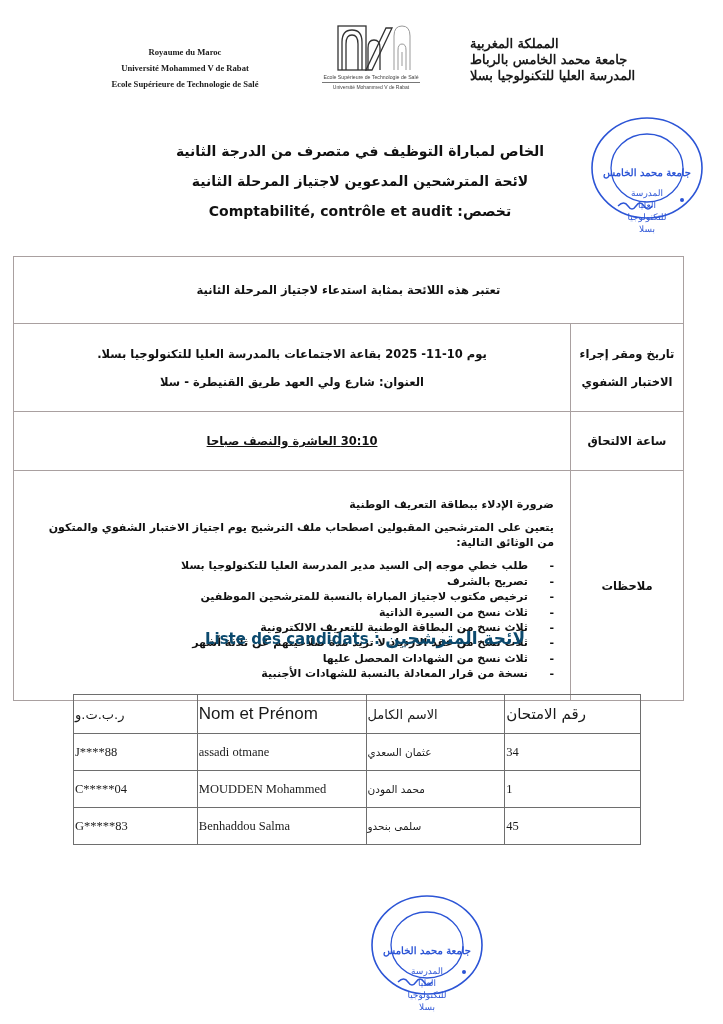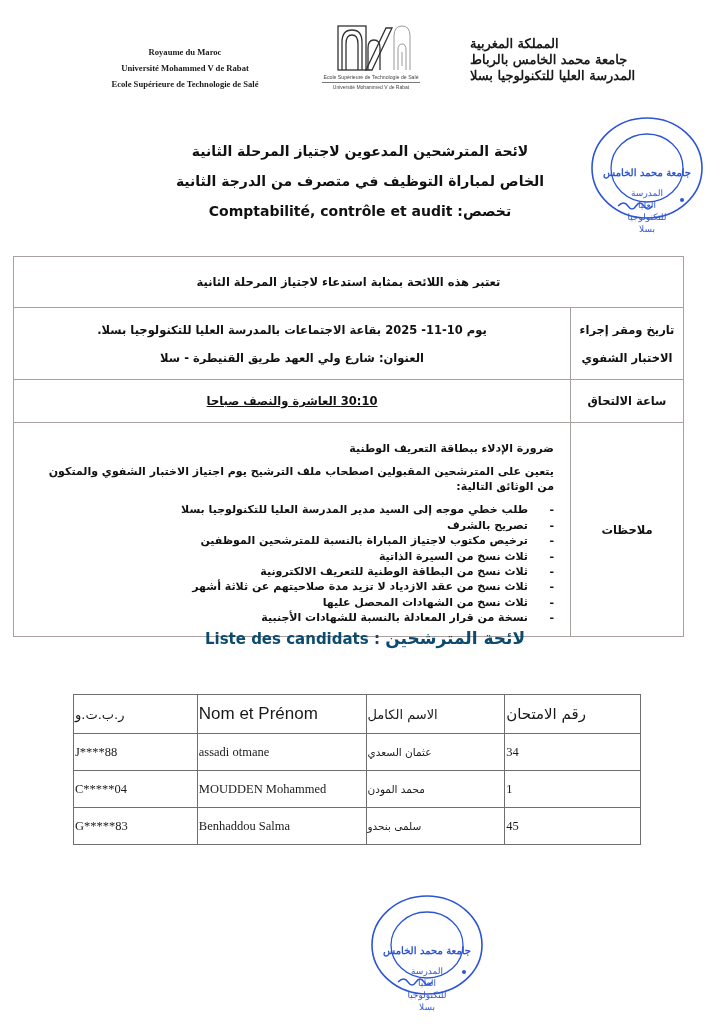--- a/index.html
+++ b/index.html
@@ -20,21 +20,21 @@
   .stamp { width: 118px; height: 108px; }
   .stamp-text { position: absolute; left: 0; width: 100%; text-align: center; direction: rtl; font-family: "DejaVu Serif", serif; color: #2c55d6; font-size: 9px; line-height: 12px; margin-top: 47px; }
 
   
   .title-block { left: 150px; top: 136px; width: 420px; text-align: center; direction: rtl; font-family: "DejaVu Sans", sans-serif; font-weight: bold; font-size: 14px; line-height: 30px; color: #111; }
   .title-specialty { direction: rtl; }
   .title-specialty .lat { direction: ltr; unicode-bidi: embed; }
 
   
   .info-table { left: 13px; top: 256px; width: 671px; border-collapse: collapse; direction: rtl; font-family: "DejaVu Sans", sans-serif; font-size: 11.5px; font-weight: bold; color: #111; }
-  .info-table td { border: 1px solid #a9a0a0; padding: 4px 8px; vertical-align: middle; }
+  .info-table td { border: 1px solid #a9a0a0; padding: 12px 8px; vertical-align: middle; }
   .info-table .lbl { width: 96px; text-align: center; line-height: 28px; }
   .info-table .full { text-align: center; height: 42px; }
   .info-table .c { text-align: center; }
   .row-date td { height: 63px; }
   .row-time td { height: 34px; }
   .row-notes td { height: 205px; }
   .date-line { line-height: 28px; }
   .underline { text-decoration: underline; }
   .notes { text-align: right; padding-top: 4px; padding-bottom: 4px; line-height: 15px; font-size: 11px; }
   .notes .sub { margin: 0; padding: 0 34px 0 0; list-style: none; }
@@ -100,22 +100,22 @@
     <path d="M30 92 q6 -6 10 0 q4 6 8 0 q4 -6 8 0 q4 6 8 0" fill="none" stroke="#2c55d6" stroke-width="1.4"></path>
   </svg>
   <div class="stamp-text" style="top:6px; font-size:10px; font-weight:bold;">جامعة محمد الخامس</div>
   <div class="stamp-text" style="top:26px;">المدرسة</div>
   <div class="stamp-text" style="top:38px;">العليا</div>
   <div class="stamp-text" style="top:50px;">للتكنولوجيا</div>
   <div class="stamp-text" style="top:62px;">بسلا</div>
 </div>
 
 <div class="abs title-block">
+  <div>الخاص لمباراة التوظيف في متصرف من الدرجة الثانية</div>
   <div>لائحة المترشحين المدعوين لاجتياز المرحلة الثانية</div>
-  <div>الخاص لمباراة التوظيف في متصرف من الدرجة الثانية</div>
   <div class="title-specialty">
     <span>تخصص:</span>
     <span class="lat">Comptabilité, contrôle et audit</span>
   </div>
 </div>
 
 <table class="abs info-table">
   <tbody>
       <tr>
     <td class="full" colspan="2">تعتبر هذه اللائحة بمثابة استدعاء لاجتياز المرحلة الثانية</td>

